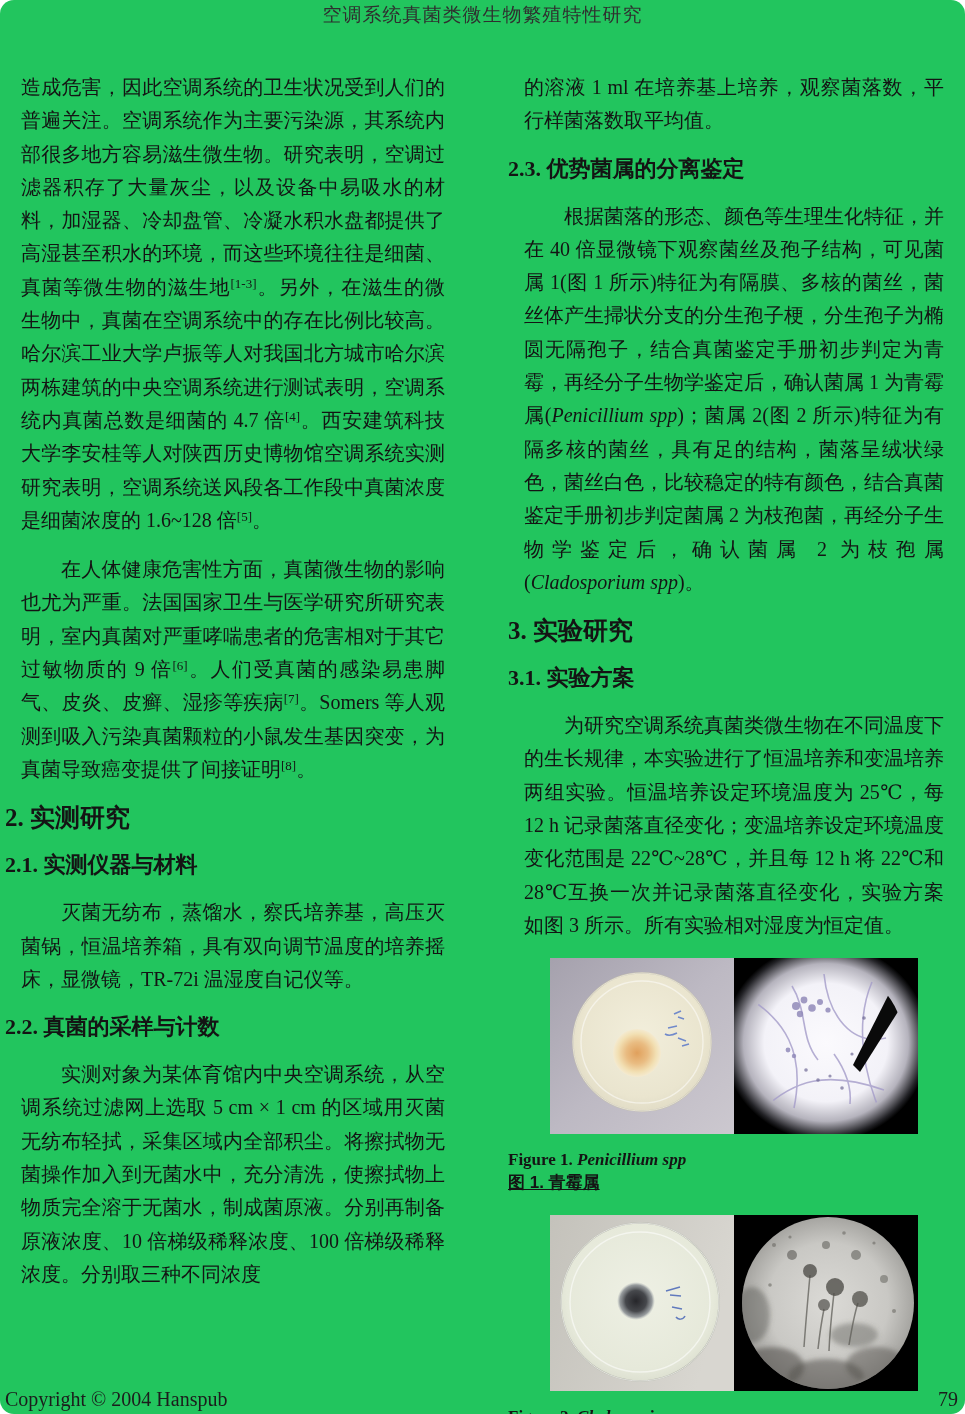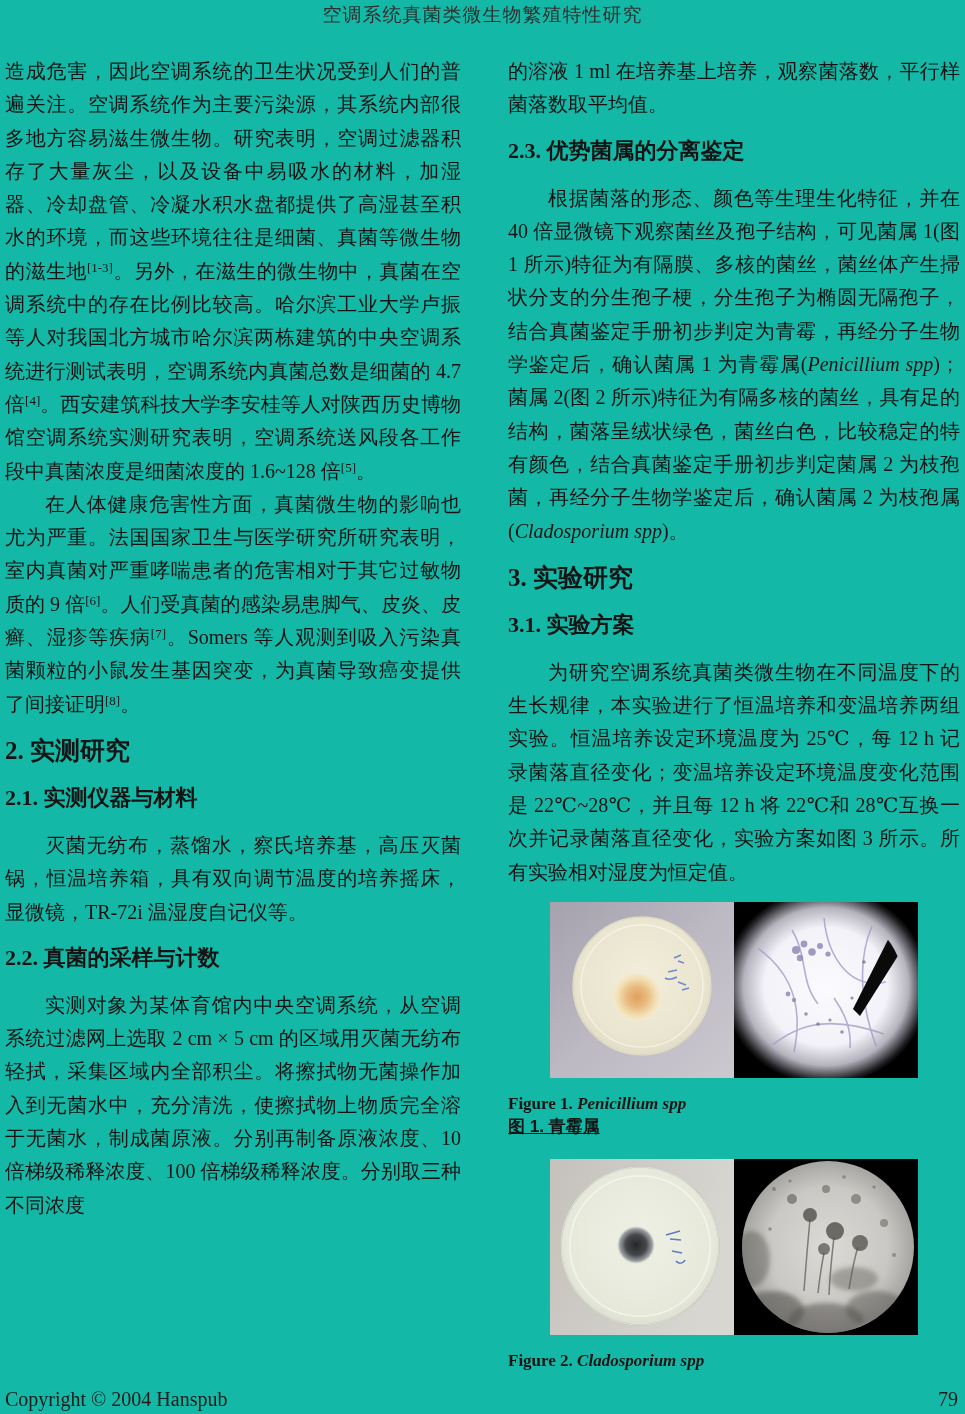--- a/index.html
+++ b/index.html
@@ -1,27 +1,27 @@
 <!DOCTYPE html>
 <html><head>
 <meta charset="utf-8">
 <style>
   html,body { margin:0; padding:0; background:#ffffff; }
   .page {
-    position:relative; width:965px; height:1414px; background:#14b8a6;
-    font-family:"Liberation Serif","DejaVu Serif",serif; color:#141414; overflow:hidden;
+    position:relative; width:965px; height:1414px; background:#22c55e;
+    font-family:"Liberation Serif","DejaVu Serif",serif; color:#141414; overflow:hidden;border-radius:14px;
   }
   .header-title {
     position:absolute; top:2px; left:0; width:100%;
     text-align:center; font-size:19px; color:#2f2f2f; letter-spacing:1px;
   }
   .content { position:absolute; top:55px; left:5px; display:flex; gap:47px; }
   .col-left  { width:456px; }
   .col-right { width:452px; }
-  p.para { margin:0; font-size:20px; line-height:33.3px; text-align:justify; }
+  p.para { margin:16px; font-size:20px; line-height:33.3px; text-align:justify; }
   p.para.indent { text-indent:2em; }
   sup { font-size:13px; line-height:0; vertical-align:6px; }
   .h1 { font-size:25px; font-weight:bold; margin:14px 0 16px; line-height:32px; }
   .h2 { font-size:22px; font-weight:bold; margin:14px 0 16px; line-height:30px; }
   figure.fig { margin:13px 0 0 0; }
   figure.fig.fig2 { margin-top:22px; }
   .fig-img { width:368px; height:176px; margin:0 auto; display:flex; background:#000; }
   .fig-img svg { display:block; }
   figcaption { margin-top:15px; }
   .cap-en { text-align:left; font-size:17px; font-weight:bold; line-height:21px; }
@@ -39,21 +39,21 @@
   <div class="header-title">空调系统真菌类微生物繁殖特性研究</div>
 
   <div class="content">
     <div class="col-left" id="col-left">
         <p class="para"><span>造成危害，因此空调系统的卫生状况受到人们的普遍关注。空调系统作为主要污染源，其系统内部很多地方容易滋生微生物。研究表明，空调过滤器积存了大量灰尘，以及设备中易吸水的材料，加湿器、冷却盘管、冷凝水积水盘都提供了高湿甚至积水的环境，而这些环境往往是细菌、真菌等微生物的滋生地</span><sup>[1-3]</sup><span>。另外，在滋生的微生物中，真菌在空调系统中的存在比例比较高。哈尔滨工业大学卢振等人对我国北方城市哈尔滨两栋建筑的中央空调系统进行测试表明，空调系统内真菌总数是细菌的 4.7 倍</span><sup>[4]</sup><span>。西安建筑科技大学李安桂等人对陕西历史博物馆空调系统实测研究表明，空调系统送风段各工作段中真菌浓度是细菌浓度的 1.6~128 倍</span><sup>[5]</sup><span>。</span></p>
         <p class="para indent"><span>在人体健康危害性方面，真菌微生物的影响也尤为严重。法国国家卫生与医学研究所研究表明，室内真菌对严重哮喘患者的危害相对于其它过敏物质的 9 倍</span><sup>[6]</sup><span>。人们受真菌的感染易患脚气、皮炎、皮癣、湿疹等疾病</span><sup>[7]</sup><span>。Somers 等人观测到吸入污染真菌颗粒的小鼠发生基因突变，为真菌导致癌变提供了间接证明</span><sup>[8]</sup><span>。</span></p>
         <h2 class="h1">2. 实测研究</h2>
         <h3 class="h2">2.1. 实测仪器与材料</h3>
         <p class="para indent"><span>灭菌无纺布，蒸馏水，察氏培养基，高压灭菌锅，恒温培养箱，具有双向调节温度的培养摇床，显微镜，TR-72i 温湿度自记仪等。</span></p>
         <h3 class="h2">2.2. 真菌的采样与计数</h3>
-        <p class="para indent"><span>实测对象为某体育馆内中央空调系统，从空调系统过滤网上选取 2 cm × 5 cm 的区域用灭菌无纺布轻拭，采集区域内全部积尘。将擦拭物无菌操作加入到无菌水中，充分清洗，使擦拭物上物质完全溶于无菌水，制成菌原液。分别再制备原液浓度、10 倍梯级稀释浓度、100 倍梯级稀释浓度。分别取三种不同浓度</span></p>
+        <p class="para indent"><span>实测对象为某体育馆内中央空调系统，从空调系统过滤网上选取 5 cm × 1 cm 的区域用灭菌无纺布轻拭，采集区域内全部积尘。将擦拭物无菌操作加入到无菌水中，充分清洗，使擦拭物上物质完全溶于无菌水，制成菌原液。分别再制备原液浓度、10 倍梯级稀释浓度、100 倍梯级稀释浓度。分别取三种不同浓度</span></p>
       </div>
     <div class="col-right" id="col-right">
         <p class="para"><span>的溶液 1 ml 在培养基上培养，观察菌落数，平行样菌落数取平均值。</span></p>
         <h3 class="h2">2.3. 优势菌属的分离鉴定</h3>
         <p class="para indent"><span>根据菌落的形态、颜色等生理生化特征，并在 40 倍显微镜下观察菌丝及孢子结构，可见菌属 1(图 1 所示)特征为有隔膜、多核的菌丝，菌丝体产生掃状分支的分生孢子梗，分生孢子为椭圆无隔孢子，结合真菌鉴定手册初步判定为青霉，再经分子生物学鉴定后，确认菌属 1 为青霉属(</span><span style="font-style: italic;">Penicillium spp</span><span>)；菌属 2(图 2 所示)特征为有隔多核的菌丝，具有足的结构，菌落呈绒状绿色，菌丝白色，比较稳定的特有颜色，结合真菌鉴定手册初步判定菌属 2 为枝孢菌，再经分子生物学鉴定后，确认菌属 2 为枝孢属(</span><span style="font-style: italic;">Cladosporium spp</span><span>)。</span></p>
         <h2 class="h1">3. 实验研究</h2>
         <h3 class="h2">3.1. 实验方案</h3>
         <p class="para indent"><span>为研究空调系统真菌类微生物在不同温度下的生长规律，本实验进行了恒温培养和变温培养两组实验。恒温培养设定环境温度为 25℃，每 12 h 记录菌落直径变化；变温培养设定环境温度变化范围是 22℃~28℃，并且每 12 h 将 22℃和 28℃互换一次并记录菌落直径变化，实验方案如图 3 所示。所有实验相对湿度为恒定值。</span></p>
         <figure class="fig">
   <div class="fig-img">

